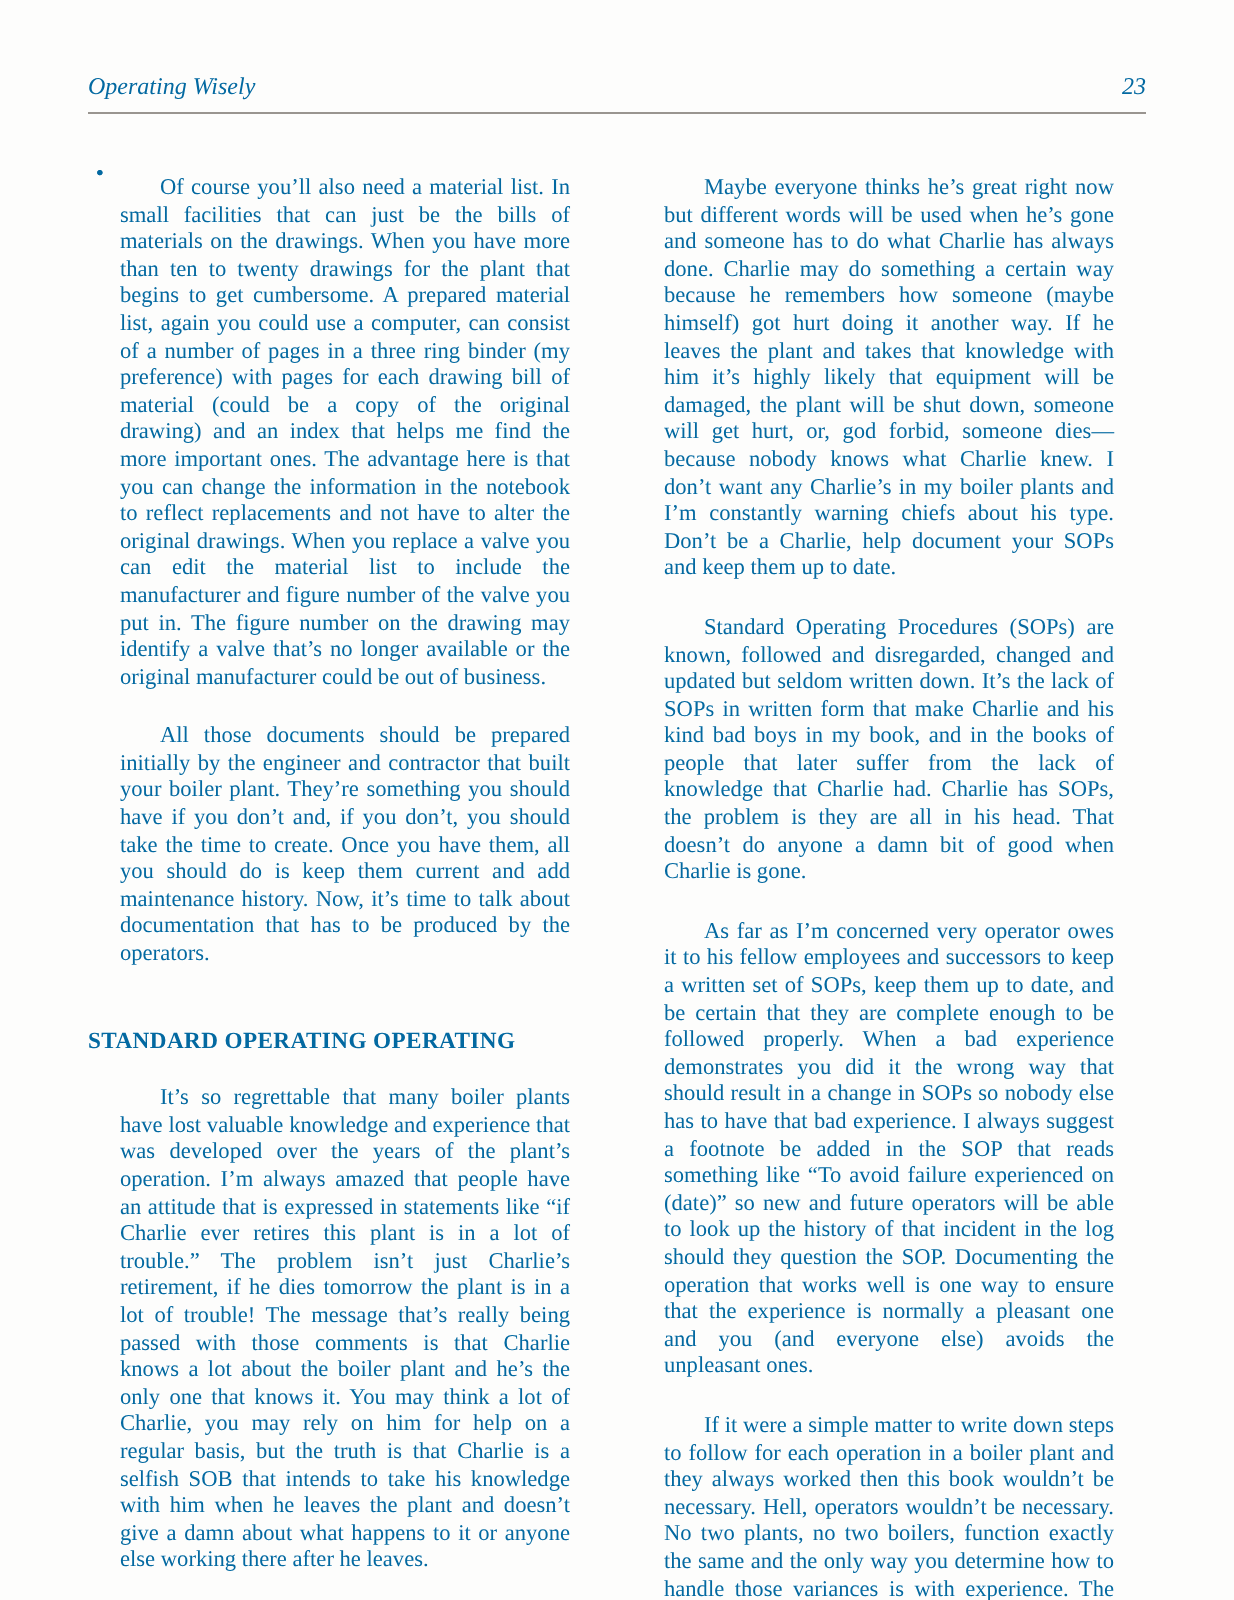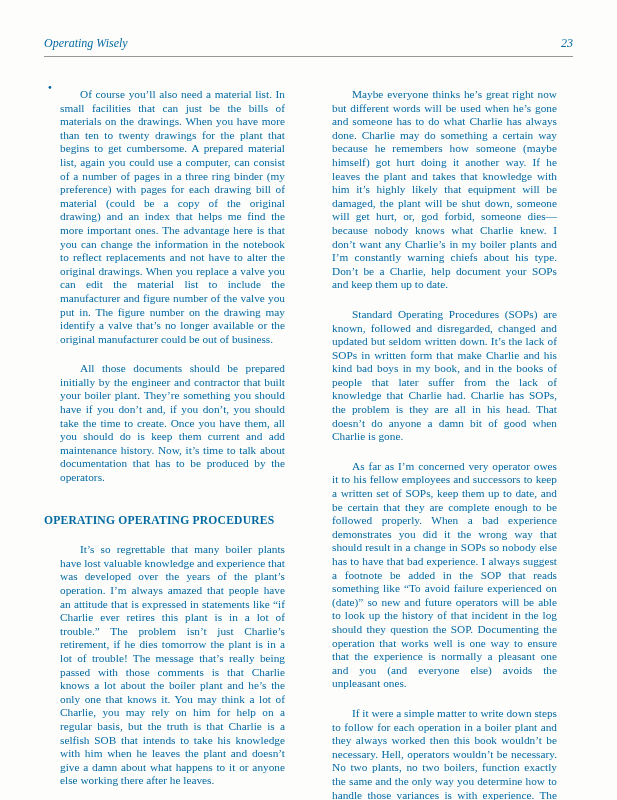--- a/index.html
+++ b/index.html
@@ -88,21 +88,21 @@
           <span class="bullet-marker">•</span>
         </div>
         <div class="bullet-item">
           <span class="bullet-marker">•</span>
         </div>
       </div>
 
       <p>Of course you’ll also need a material list. In small facilities that can just be the bills of materials on the drawings. When you have more than ten to twenty drawings for the plant that begins to get cumbersome. A prepared material list, again you could use a computer, can consist of a number of pages in a three ring binder (my preference) with pages for each drawing bill of material (could be a copy of the original drawing) and an index that helps me find the more important ones. The advantage here is that you can change the information in the notebook to reflect replacements and not have to alter the original drawings. When you replace a valve you can edit the material list to include the manufacturer and figure number of the valve you put in. The figure number on the drawing may identify a valve that’s no longer available or the original manufacturer could be out of business.</p>
       <p>All those documents should be prepared initially by the engineer and contractor that built your boiler plant. They’re something you should have if you don’t and, if you don’t, you should take the time to create. Once you have them, all you should do is keep them current and add maintenance history. Now, it’s time to talk about documentation that has to be produced by the operators.</p>
 
-      <div class="section-heading">OPERATING OPERATING PROCEDURES</div>
+      <div class="section-heading">STANDARD OPERATING OPERATING</div>
 
       <p>It’s so regrettable that many boiler plants have lost valuable knowledge and experience that was developed over the years of the plant’s operation. I’m always amazed that people have an attitude that is expressed in statements like “if Charlie ever retires this plant is in a lot of trouble.” The problem isn’t just Charlie’s retirement, if he dies tomorrow the plant is in a lot of trouble! The message that’s really being passed with those comments is that Charlie knows a lot about the boiler plant and he’s the only one that knows it. You may think a lot of Charlie, you may rely on him for help on a regular basis, but the truth is that Charlie is a selfish SOB that intends to take his knowledge with him when he leaves the plant and doesn’t give a damn about what happens to it or anyone else working there after he leaves.</p>
     </div>
 
     <div class="col">
       <p>Maybe everyone thinks he’s great right now but different words will be used when he’s gone and someone has to do what Charlie has always done. Charlie may do something a certain way because he remembers how someone (maybe himself) got hurt doing it another way. If he leaves the plant and takes that knowledge with him it’s highly likely that equipment will be damaged, the plant will be shut down, someone will get hurt, or, god forbid, someone dies—because nobody knows what Charlie knew. I don’t want any Charlie’s in my boiler plants and I’m constantly warning chiefs about his type. Don’t be a Charlie, help document your SOPs and keep them up to date.</p>
       <p>Standard Operating Procedures (SOPs) are known, followed and disregarded, changed and updated but seldom written down. It’s the lack of SOPs in written form that make Charlie and his kind bad boys in my book, and in the books of people that later suffer from the lack of knowledge that Charlie had. Charlie has SOPs, the problem is they are all in his head. That doesn’t do anyone a damn bit of good when Charlie is gone.</p>
       <p>As far as I’m concerned very operator owes it to his fellow employees and successors to keep a written set of SOPs, keep them up to date, and be certain that they are complete enough to be followed properly. When a bad experience demonstrates you did it the wrong way that should result in a change in SOPs so nobody else has to have that bad experience. I always suggest a footnote be added in the SOP that reads something like “To avoid failure experienced on (date)” so new and future operators will be able to look up the history of that incident in the log should they question the SOP. Documenting the operation that works well is one way to ensure that the experience is normally a pleasant one and you (and everyone else) avoids the unpleasant ones.</p>
       <p>If it were a simple matter to write down steps to follow for each operation in a boiler plant and they always worked then this book wouldn’t be necessary. Hell, operators wouldn’t be necessary. No two plants, no two boilers, function exactly the same and the only way you determine how to handle those variances is with experience. The manufacturer’s instructions for operating the equipment are almost always inadequate because they can’t (nor do they even try to) foresee the unique situations that surround their equipment when it’s installed in your plant. Don’t expect the chapters that follow to be complete either. I list the general activity and identify some things you should know to perform the activity wisely but I don’t know what your plant is like and I can’t write your procedures either. You and</p>
     </div>

